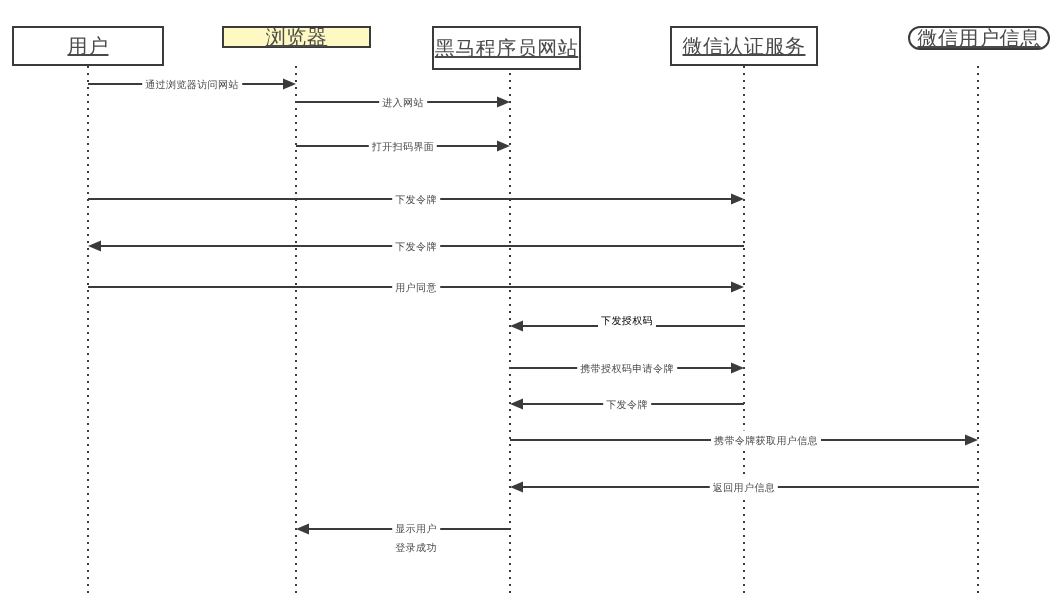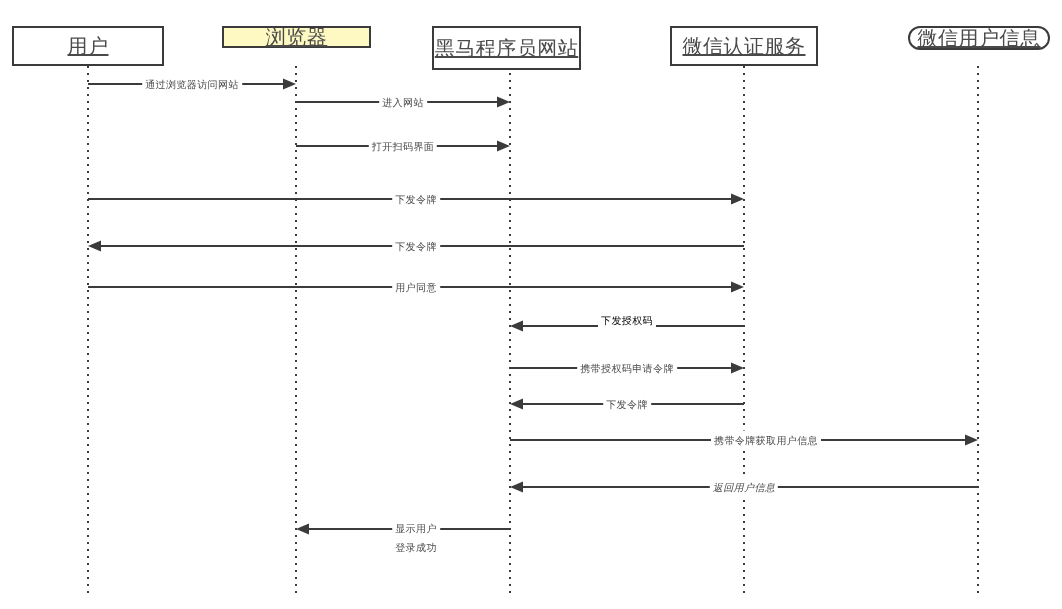--- a/index.html
+++ b/index.html
@@ -155,21 +155,21 @@
       </div>
       <div class="msg-label" style="left: 627px; top: 368px; color: rgb(74, 74, 74);">
         <div>携带授权码申请令牌</div>
       </div>
       <div class="msg-label" style="left: 627px; top: 404px; color: rgb(74, 74, 74);">
         <div>下发令牌</div>
       </div>
       <div class="msg-label" style="left: 744px; top: 440px; color: rgb(74, 74, 74); margin-left: 22px;">
         <div>携带令牌获取用户信息</div>
       </div>
-      <div class="msg-label" style="left: 744px; top: 487px; color: rgb(74, 74, 74); font-style: italic;">
+      <div class="msg-label" style="left: 744px; top: 487px; color: rgb(74, 74, 74);">
         <div>返回用户信息</div>
       </div>
       <div class="msg-label two-line" style="left: 416px; top: 538px; color: rgb(74, 74, 74);">
         <div>显示用户</div>
         <div>登录成功</div>
       </div>
     </div>
 </div>
 
 </body></html>

